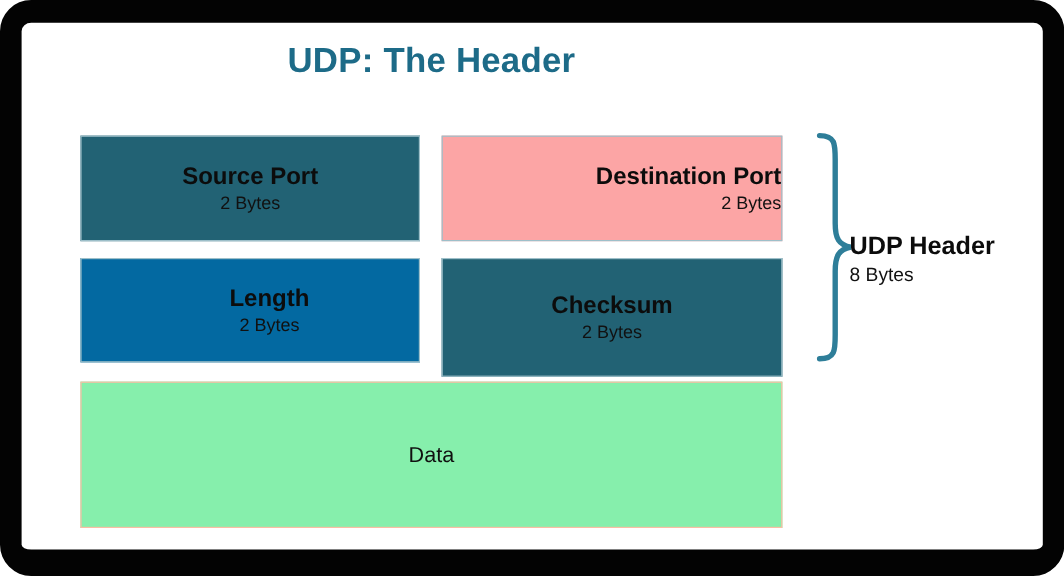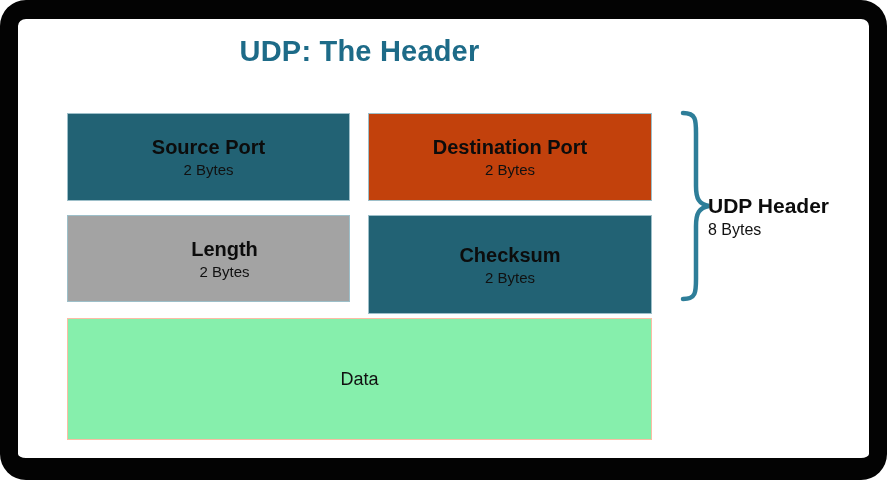--- a/index.html
+++ b/index.html
@@ -115,26 +115,26 @@
 
   <div class="frame-overlay" style="border-color: rgb(3, 3, 3);"></div>
 
   <div class="diagram-title" style="color: rgb(29, 107, 136);">UDP: The Header</div>
 
   <div class="field-box box-src" style="background: rgb(34, 98, 116);">
     <div class="field-name">Source Port</div>
     <div class="field-size">2 Bytes</div>
   </div>
 
-  <div class="field-box box-dst" style="background: #c2410c;">
+  <div class="field-box box-dst" style="background: #fca5a5; align-items: flex-end;">
     <div class="field-name">Destination Port</div>
     <div class="field-size">2 Bytes</div>
   </div>
 
-  <div class="field-box box-len" style="background: #a3a3a3; padding-left: 32px;">
+  <div class="field-box box-len" style="background: #0369a1; padding-left: 32px;">
     <div class="field-name">Length</div>
     <div class="field-size">2 Bytes</div>
   </div>
 
   <div class="field-box box-chk" style="background: rgb(34, 98, 116);">
     <div class="field-name">Checksum</div>
     <div class="field-size">2 Bytes</div>
   </div>
 
   <div class="data-box" style="background: #86efac;">

